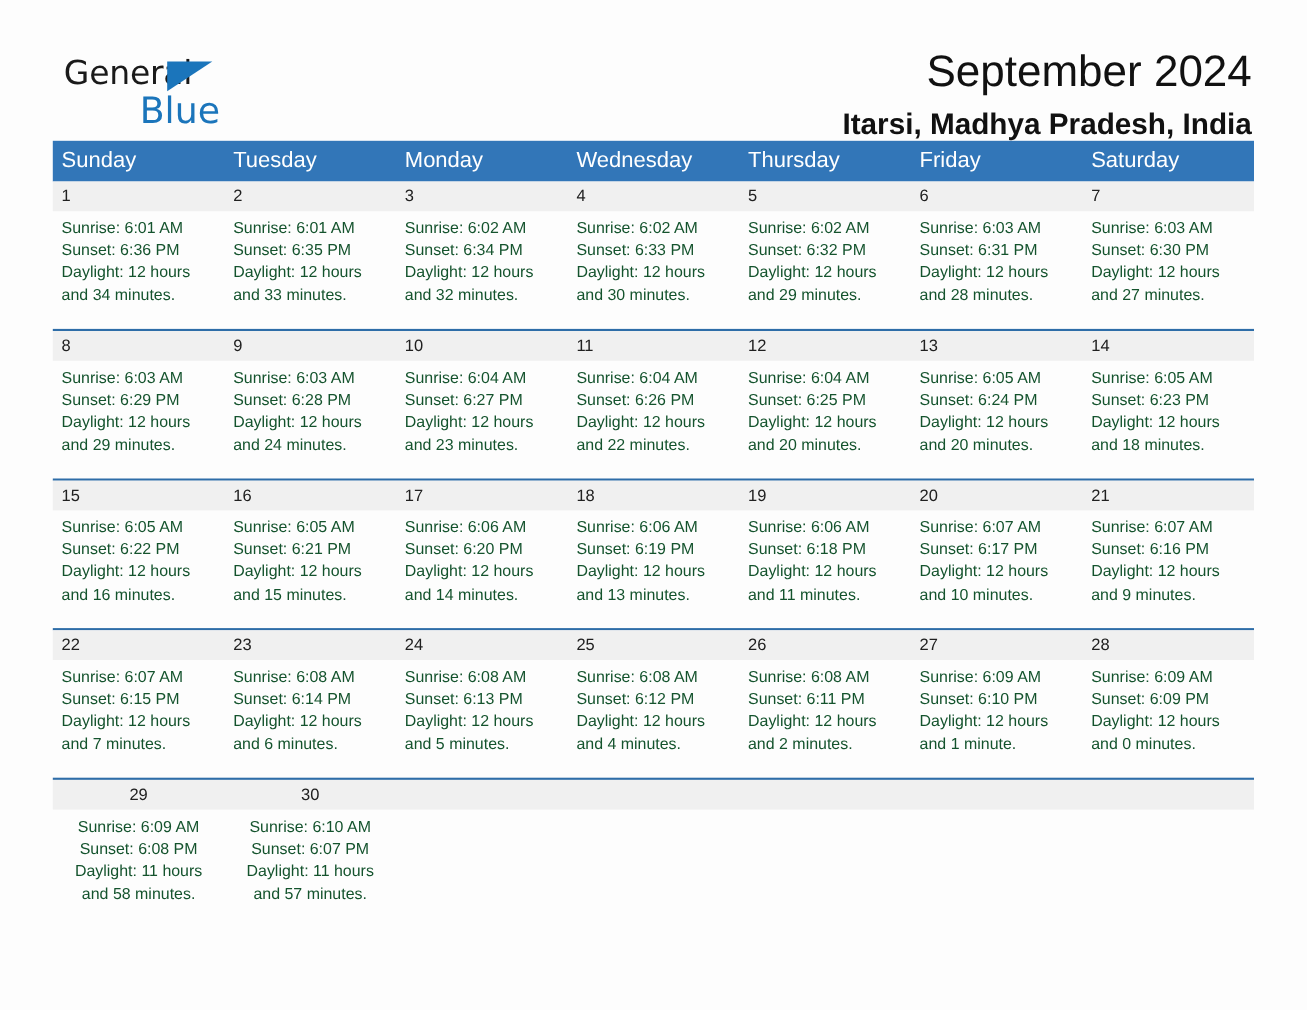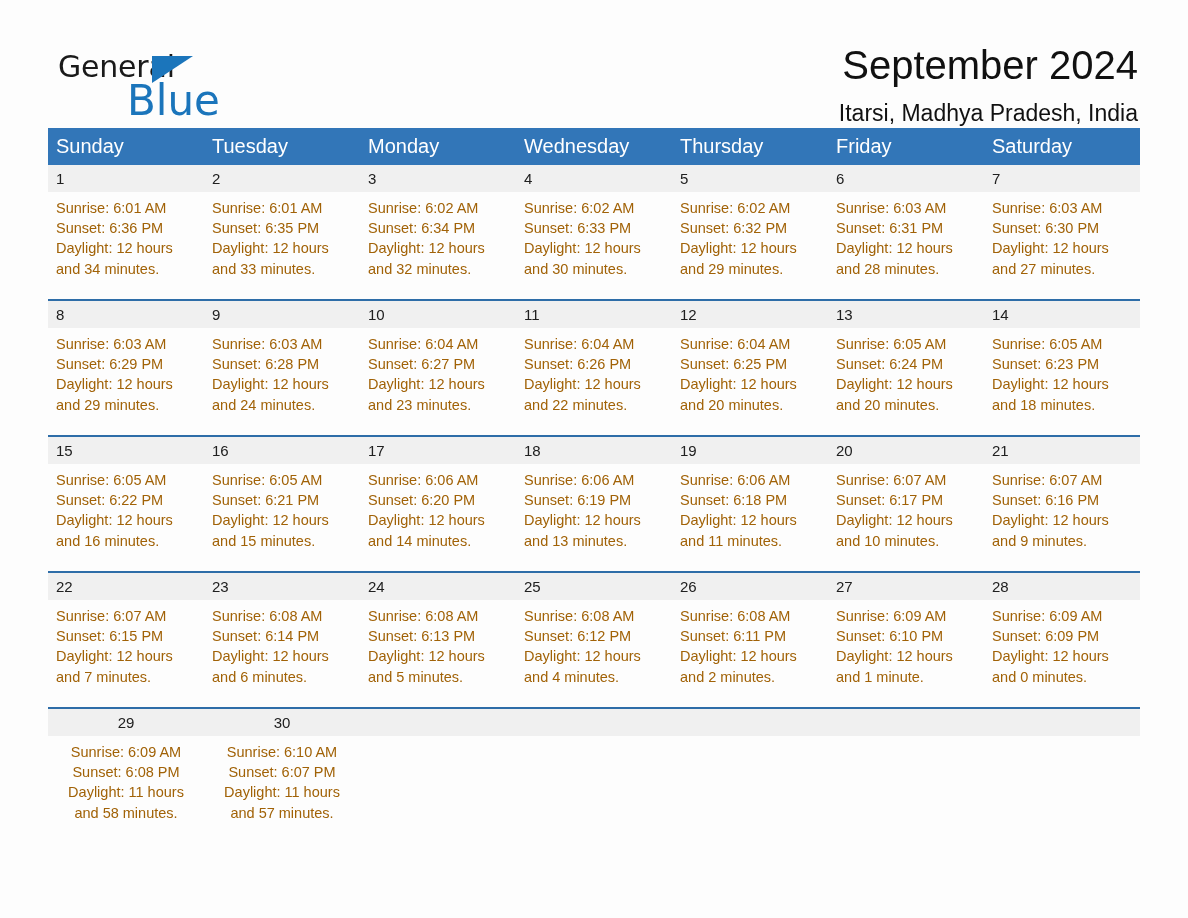--- a/index.html
+++ b/index.html
@@ -55,43 +55,43 @@
     top: 14px;
     width: 0;
     height: 0;
     border-left: 41px solid #1b75bb;
     border-bottom: 27px solid transparent;
   }
   .logo-blue {
     position: absolute;
     left: 79px;
     top: 42px;
-    font-size: 42px;
+    font-size: 33px;
     line-height: 33px;
     color: #1b75bb;
     font-family: "DejaVu Sans", sans-serif;
     font-weight: 400;
   }
   .titles {
     text-align: right;
     flex: 1 1 auto;
     padding-right: 2px;
   }
   .cal-title {
     font-size: 40px;
     line-height: 46px;
     font-weight: 400;
     color: #111111;
     letter-spacing: 0px;
   }
   .cal-subtitle {
     margin-top: 12px;
-    font-size: 23px;
+    font-size: 27px;
     line-height: 26px;
-    font-weight: 400;
+    font-weight: 700;
     color: #111111;
   }
 
   
   .calendar {
     margin-top: 20px;
     width: 1092px;
   }
   .weekday-row {
     display: grid;
@@ -138,21 +138,21 @@
   .day-num {
     font-size: 15px;
     line-height: 27px;
     height: 27px;
     color: #202020;
   }
   .day-info {
     margin-top: 6px;
     font-size: 14.5px;
     line-height: 20.2px;
-    color: #a16207;
+    color: #14532d;
   }
   .day-info div {
     white-space: pre;
   }
   .day-cell.empty .day-num {
     visibility: hidden;
   }
   .week-row.last .day-cell {
     min-height: 130px;
     text-align: center;

